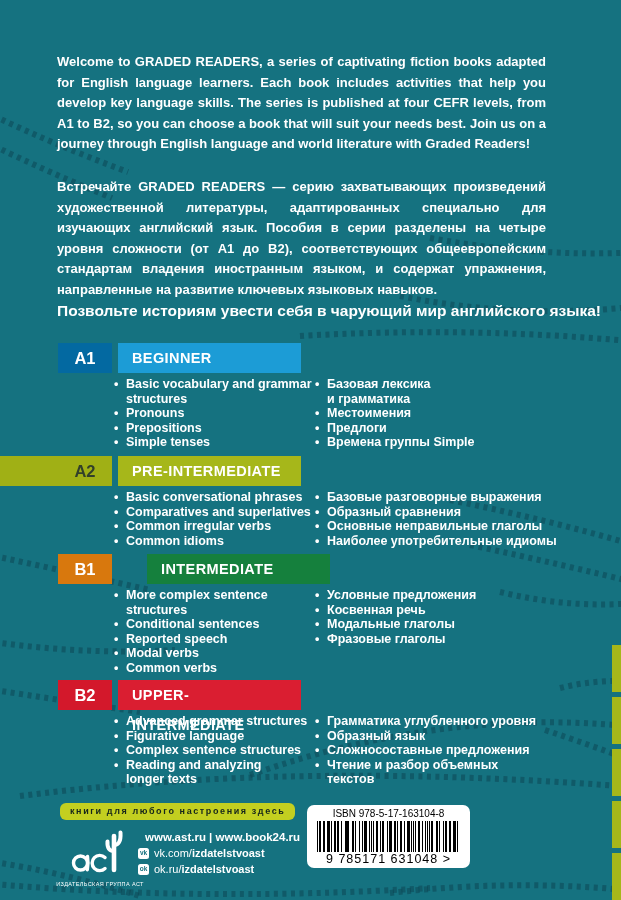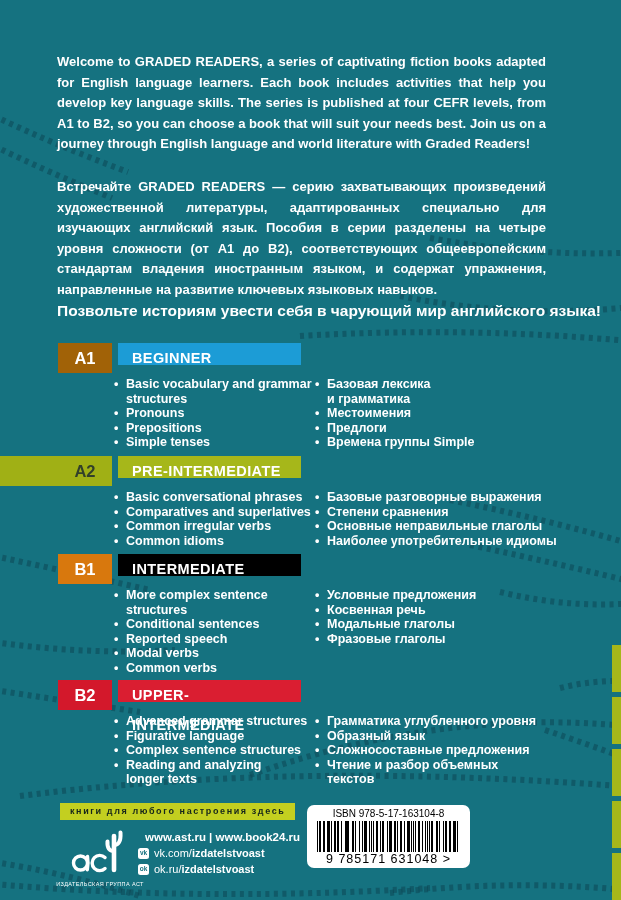--- a/index.html
+++ b/index.html
@@ -21,34 +21,34 @@
   .tagline{position:absolute;left:57px;top:302px;margin:0;color:#fff;
            font-weight:600;font-size:15.5px;}
 
   
   .level{position:absolute;left:0;width:621px;}
   .lv0{top:343px;} .lv1{top:456px;} .lv2{top:554px;} .lv3{top:680px;}
   .badge-row{position:relative;height:30px;}
   .level-code{position:absolute;left:58px;width:54px;height:30px;line-height:30px;
               text-align:center;font-weight:bold;font-size:16.5px;color:#fff;}
   .bleed .level-code{left:0;width:54px;padding-left:58px;}
-  .level-title{position:absolute;left:118px;width:169px;height:22px;line-height:30px;
+  .level-title{position:absolute;left:118px;width:169px;height:30px;line-height:30px;
                padding-left:14px;font-weight:bold;font-size:14.5px;letter-spacing:.4px;color:#fff;}
   .cols{position:absolute;top:34px;left:0;right:0;}
   .skills{list-style:none;margin:0;padding:0;position:absolute;color:#fff;
           font-weight:600;font-size:12.5px;line-height:14.6px;}
   .col-en{left:113px;width:200px;}
   .col-ru{left:314px;width:256px;}
   .skills li{position:relative;padding-left:13px;white-space:pre-line;}
   .skills li::before{content:"\2022";position:absolute;left:1px;}
 
   
   .slogan{position:absolute;left:60px;top:803px;background:#c3cf20;color:#15251b;
           font-size:9px;font-weight:bold;letter-spacing:1.6px;line-height:1;
-          padding:4px 10px 4px;white-space:nowrap;}
+          padding:4px 10px 4px;white-space:nowrap;border-radius:6px;}
   .ast-logo{position:absolute;left:66px;top:822px;}
   .ast-logo path,.ast-logo circle{fill:none;stroke:#fff;stroke-linecap:round;}
   .publisher{position:absolute;left:44px;top:881px;width:112px;text-align:center;color:#fff;
              font-size:5.5px;letter-spacing:.4px;text-transform:uppercase;}
   .websites{position:absolute;left:145px;top:831px;color:#fff;font-weight:bold;font-size:11.5px;}
   .social{position:absolute;left:138px;color:#fff;font-size:11px;display:flex;
           align-items:center;gap:5px;line-height:1;}
   .social-vk{top:848px;} .social-ok{top:864px;}
   .sicon{display:inline-flex;width:11px;height:11px;background:#fff;color:#157280;
          border-radius:2.5px;font-size:6.5px;font-weight:bold;align-items:center;
@@ -92,21 +92,21 @@
     <path class="rope" d="M-6,884 Q200,902 430,888" stroke="#0c4250"></path>
     <path class="rope" d="M390,893 Q520,878 645,892" stroke="#0c4250"></path>
   </svg>
 
   <p class="intro intro-en">Welcome to GRADED READERS, a series of captivating fiction books adapted for English language learners. Each book includes activities that help you develop key language skills. The series is published at four CEFR levels, from A1 to B2, so you can choose a book that will suit your needs best. Join us on a journey through English language and world literature with Graded Readers!</p>
   <p class="intro intro-ru">Встречайте GRADED READERS — серию захватывающих произведений художественной литературы, адаптированных специально для изучающих английский язык. Пособия в серии разделены на четыре уровня сложности (от A1 до B2), соответствующих общеевропейским стандартам владения иностранным языком, и содержат упражнения, направленные на развитие ключевых языковых навыков.</p>
   <p class="tagline">Позвольте историям увести себя в чарующий мир английского языка!</p>
 
   <section class="level lv0">
     <div class="badge-row">
-      <div class="level-code" style="background: #a16207; color: rgb(255, 255, 255);">A1</div>
+      <div class="level-code" style="background: #0369a1; color: rgb(255, 255, 255);">A1</div>
       <div class="level-title" style="background: rgb(28, 156, 214); color: rgb(255, 255, 255);">BEGINNER</div>
     </div>
     <div class="cols">
       <ul class="skills col-en">
           <li>Basic vocabulary and grammar
 structures</li>
           <li>Pronouns</li>
           <li>Prepositions</li>
           <li>Simple tenses</li>
         </ul>
@@ -127,31 +127,31 @@
     </div>
     <div class="cols">
       <ul class="skills col-en">
           <li>Basic conversational phrases</li>
           <li>Comparatives and superlatives</li>
           <li>Common irregular verbs</li>
           <li>Common idioms</li>
         </ul>
       <ul class="skills col-ru">
           <li>Базовые разговорные выражения</li>
-          <li>Степени сравнения</li>
+          <li>Образный сравнения</li>
           <li>Основные неправильные глаголы</li>
           <li>Наиболее употребительные идиомы</li>
         </ul>
     </div>
   </section>
 
   <section class="level lv2">
     <div class="badge-row">
       <div class="level-code" style="background: rgb(216, 120, 13); color: rgb(255, 255, 255);">B1</div>
-      <div class="level-title" style="background: #000000; color: rgb(255, 255, 255);">INTERMEDIATE</div>
+      <div class="level-title" style="background: #15803d; color: rgb(255, 255, 255); margin-left: 29px;">INTERMEDIATE</div>
     </div>
     <div class="cols">
       <ul class="skills col-en">
           <li>More complex sentence
 structures</li>
           <li>Conditional sentences</li>
           <li>Reported speech</li>
           <li>Modal verbs</li>
           <li>Common verbs</li>
         </ul>

